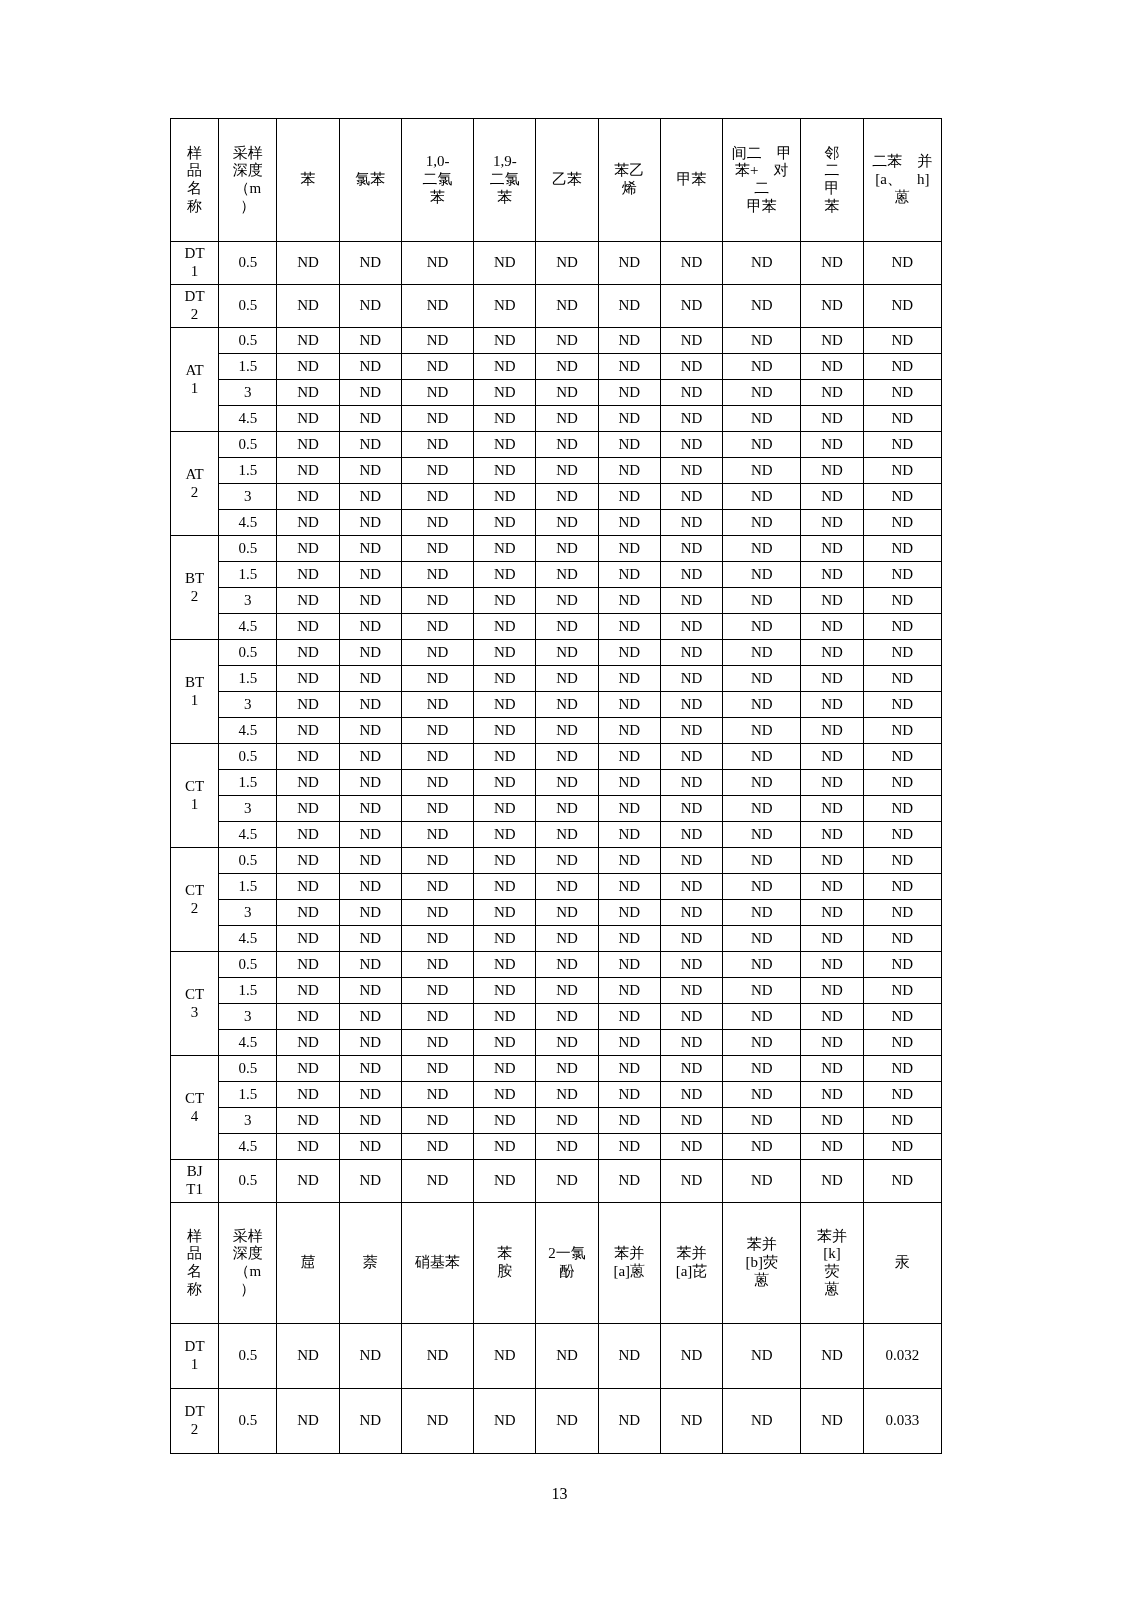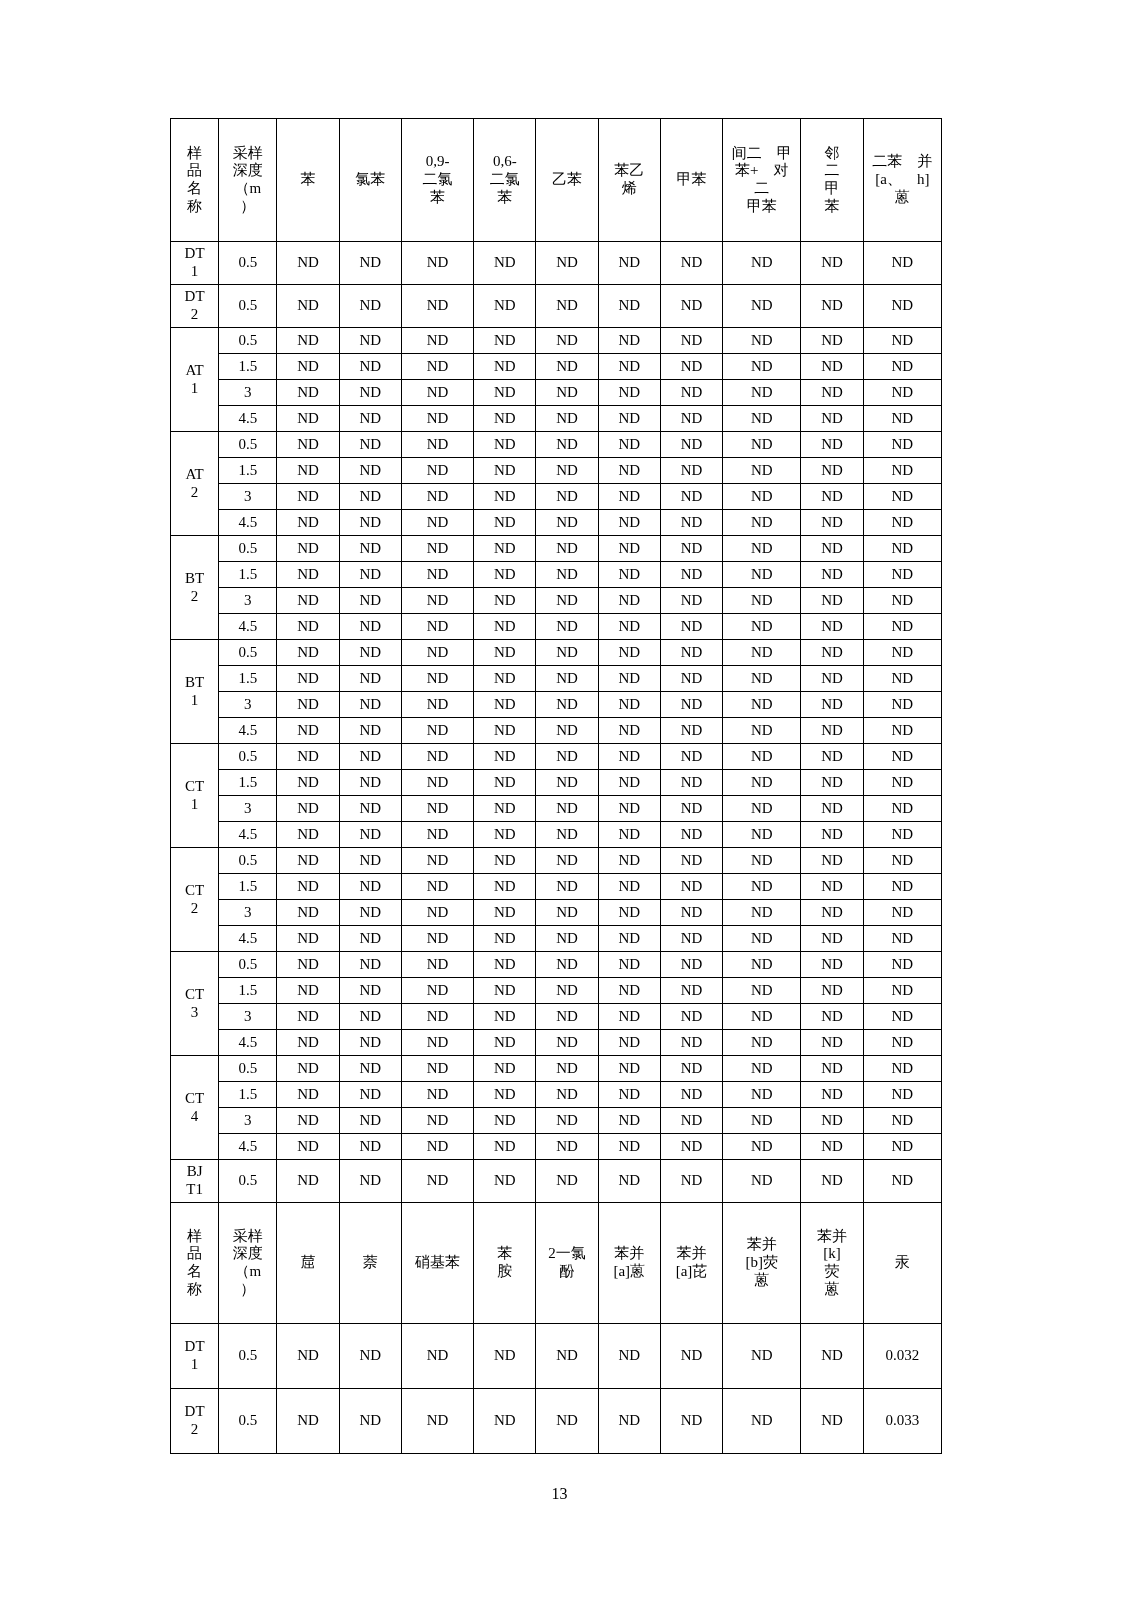--- a/index.html
+++ b/index.html
@@ -111,26 +111,26 @@
               <span>（m</span>
               <span>）</span>
             </td>
             <td class="vert">
               <span>苯</span>
             </td>
             <td class="vert">
               <span>氯苯</span>
             </td>
             <td class="vert">
-              <span>0,9-</span>
+              <span>1,0-</span>
               <span>二氯</span>
               <span>苯</span>
             </td>
             <td class="vert">
-              <span>0,6-</span>
+              <span>1,9-</span>
               <span>二氯</span>
               <span>苯</span>
             </td>
             <td class="vert">
               <span>乙苯</span>
             </td>
             <td class="vert">
               <span>苯乙</span>
               <span>烯</span>
             </td>

